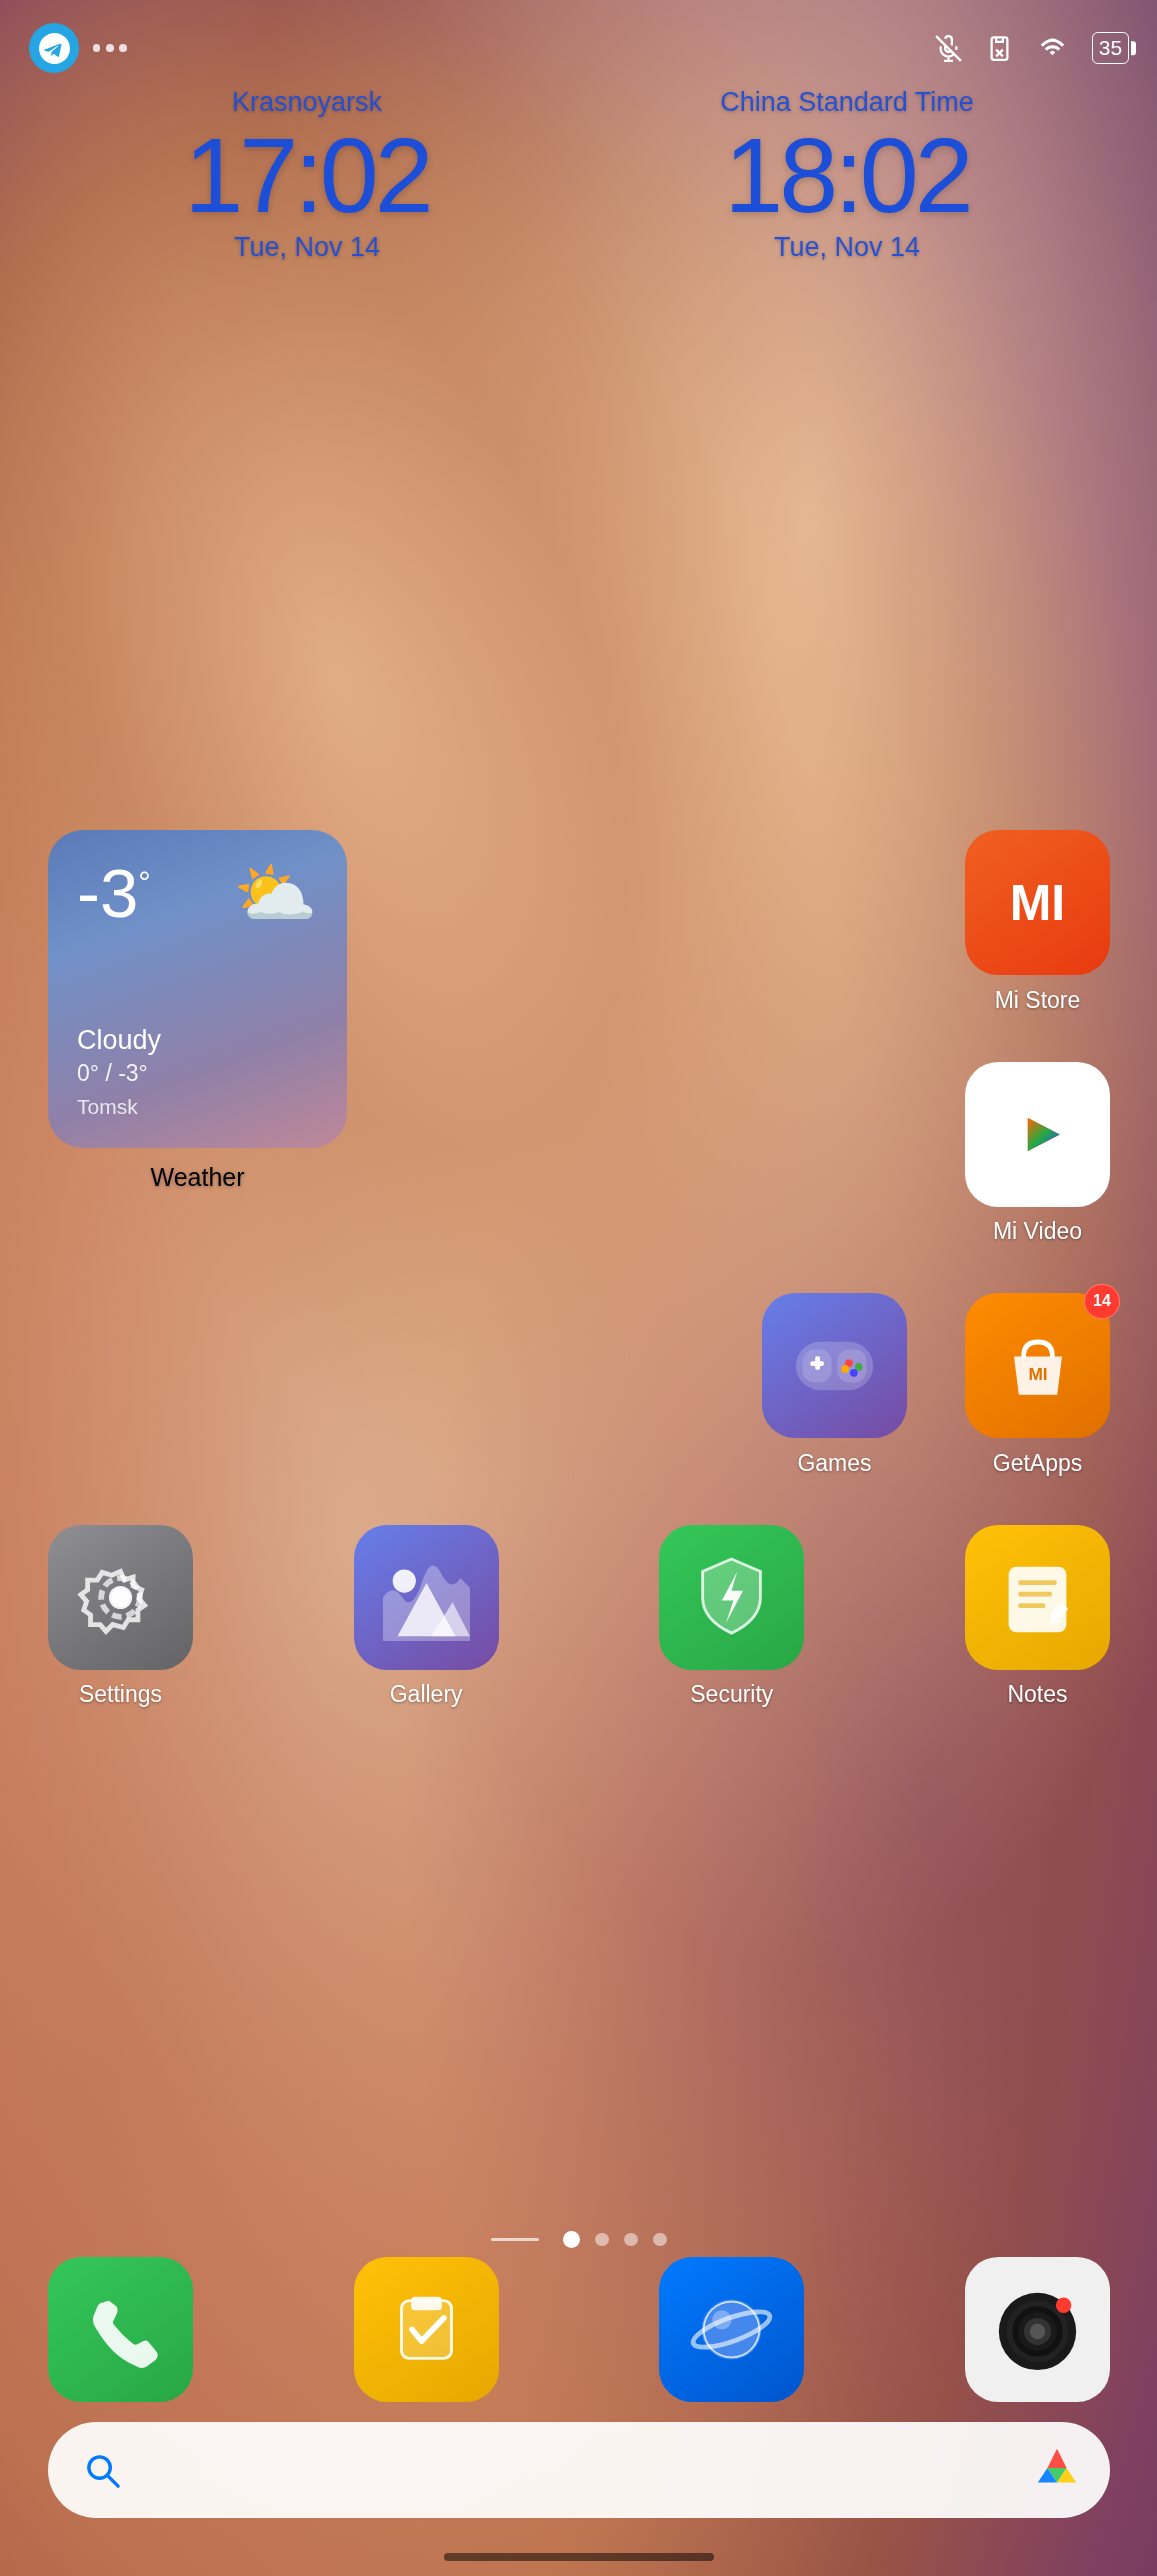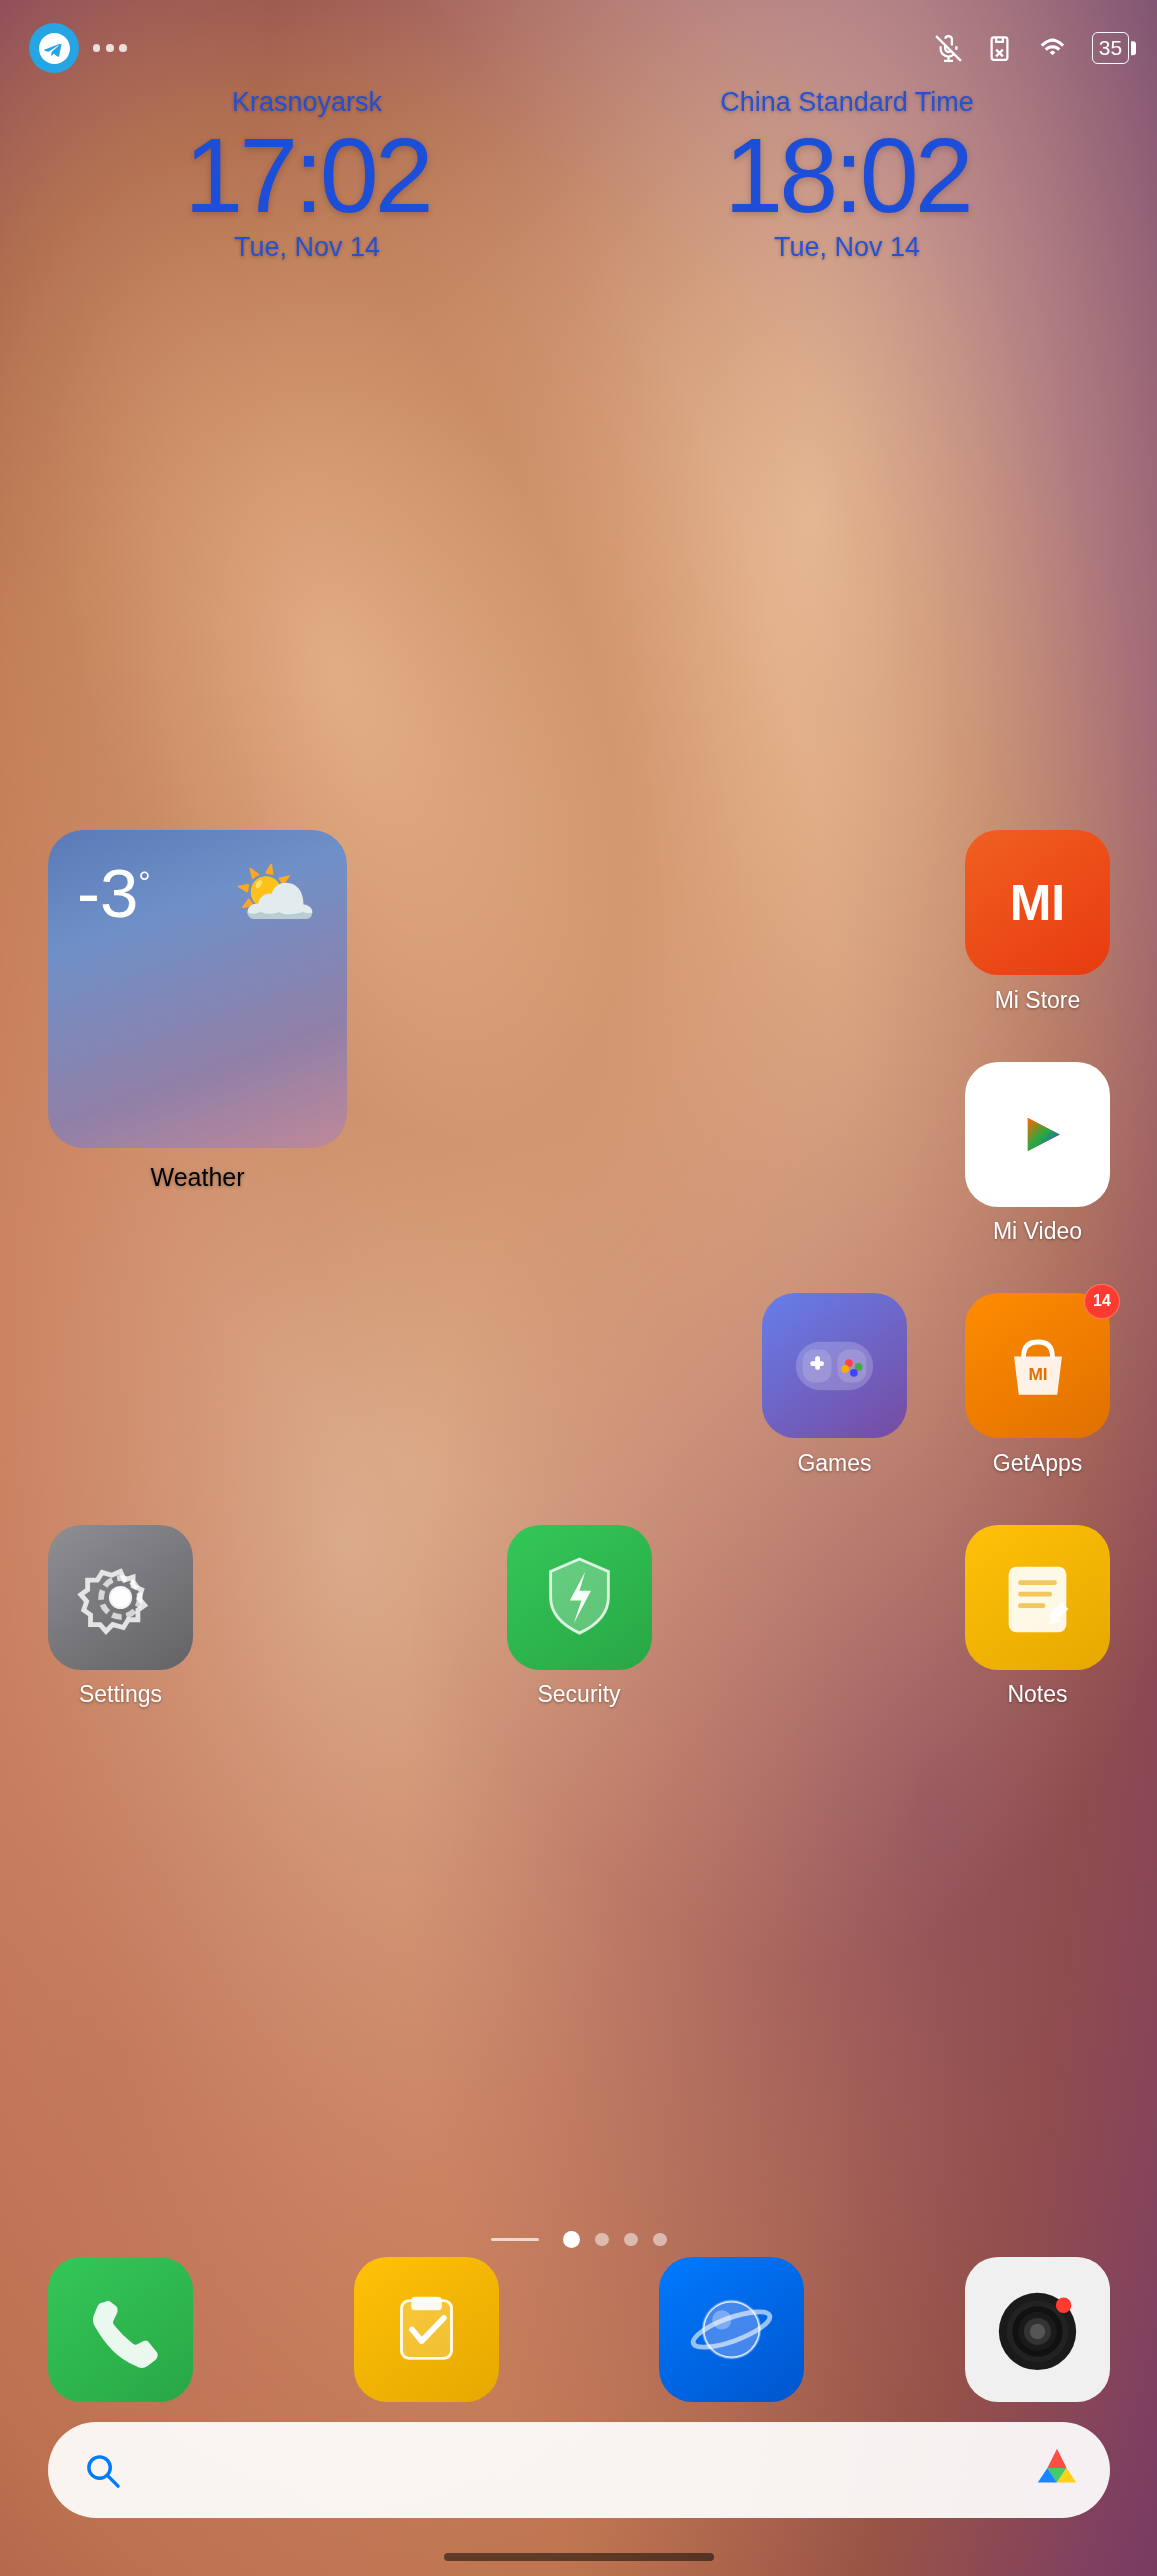--- a/index.html
+++ b/index.html
@@ -500,20 +500,25 @@
 
     <div class="weather-wrapper">
       <div class="weather-widget">
         <div class="weather-top">
           <div class="weather-temp">
             <span>-3</span><sup>°</sup>
           </div>
           <div class="weather-icon-area">
             ⛅
           </div>
+        </div>
+        <div class="weather-bottom">
+          <div class="weather-condition">Cloudy</div>
+          <div class="weather-range">0° / -3°</div>
+          <div class="weather-city">Tomsk</div>
         </div>
       </div>
       <div class="weather-label">Weather</div>
     </div>
 
     <div style="display:flex; flex-direction:column; gap:48px; justify-content:center;">
       <div class="app-wrapper">
         <div class="app-icon mi-store-icon">
           <span class="mi-text">MI</span>
         </div>
@@ -582,20 +587,37 @@
           <circle cx="45" cy="45" r="12" fill="white" fill-opacity="0.9"></circle>
           <path d="M45 18 L49 27 L58 24 L58 33 L67 37 L64 46 L70 53 L63 58 L63 68 L53 68 L48 76 L37 73 L30 80 L24 73 L14 73 L14 63 L7 58 L10 49 L4 42 L11 37 L11 27 L21 27 L26 19 L36 22 Z" fill="none" stroke="white" stroke-width="5" stroke-opacity="0.8"></path>
 
           <circle cx="45" cy="45" r="20" fill="none" stroke="white" stroke-width="6" stroke-dasharray="10 5" opacity="0.7"></circle>
           <circle cx="45" cy="45" r="10" fill="white" fill-opacity="0.9"></circle>
         </svg>
       </div>
       <div class="app-label">Settings</div>
     </div>
     <div class="app-wrapper">
+      <div class="app-icon gallery-icon">
+        <svg width="87" height="87" viewBox="0 0 90 90">
+
+          <rect width="90" height="90" rx="0" fill="transparent"></rect>
+
+          <path d="M0 90 L0 45 Q10 30 20 45 Q30 60 40 30 Q50 0 60 20 Q70 40 80 25 L90 35 L90 90 Z" fill="white" fill-opacity="0.3"></path>
+
+          <polygon points="15,85 45,30 75,85" fill="white" fill-opacity="0.8"></polygon>
+
+          <polygon points="50,85 72,50 90,85" fill="white" fill-opacity="0.6"></polygon>
+
+          <circle cx="22" cy="28" r="12" fill="white" fill-opacity="0.9"></circle>
+        </svg>
+      </div>
+      <div class="app-label">Gallery</div>
+    </div>
+    <div class="app-wrapper">
       <div class="app-icon security-icon">
         <svg width="77" height="87" viewBox="0 0 80 90">
 
           <path d="M40 5 L70 18 L70 45 Q70 68 40 82 Q10 68 10 45 L10 18 Z" fill="white" fill-opacity="0.25"></path>
           <path d="M40 5 L70 18 L70 45 Q70 68 40 82 Q10 68 10 45 L10 18 Z" stroke="white" stroke-width="3" fill="none" stroke-opacity="0.8"></path>
 
           <path d="M46 18 L30 48 L42 48 L34 72 L52 38 L40 38 Z" fill="white" fill-opacity="0.95"></path>
         </svg>
       </div>
       <div class="app-label">Security</div>

